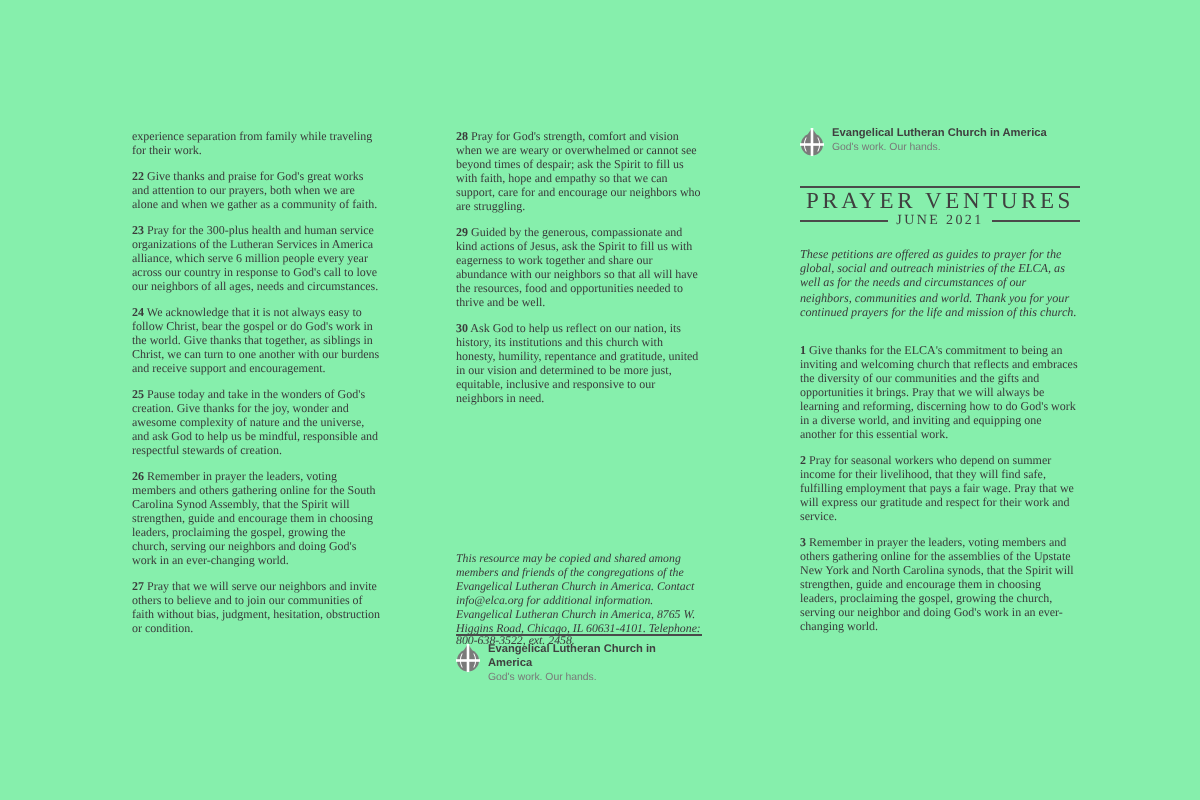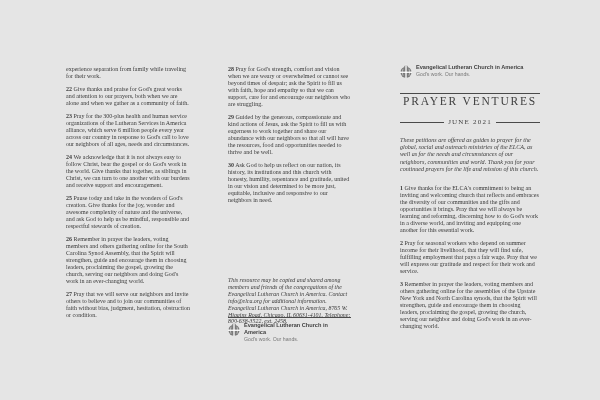--- a/index.html
+++ b/index.html
@@ -1,37 +1,37 @@
 <!DOCTYPE html>
 <html><head>
 <meta charset="utf-8">
 <style>
   html,body{margin:0;padding:0;background:#ffffff;}
-  .page{position:relative;width:600px;height:400px;background:#e5e5e5;overflow:hidden;
+  .page{position:relative;width:600px;height:400px;background:#86efac;overflow:hidden;
         font-family:"Liberation Serif", serif;color:#3a3a3a;}
   .col{position:absolute;top:66px;font-size:6px;line-height:7px;text-align:left;}
   .col1{left:66px;width:124px;}
   .col2{left:228px;width:123px;height:290px;}
   .item{margin:0 0 6px 0;}
   .item b{font-weight:bold;}
   .cont{margin:0 0 6px 0;}
   .copyright{position:absolute;top:211px;left:0;width:123px;font-style:italic;
              font-size:5.9px;line-height:6.9px;margin:0;}
   .rule{border:none;border-top:0.8px solid #4a4a4a;margin:0;}
   .col2 .rule{position:absolute;top:251px;left:0;width:123px;}
   .logo-block{display:flex;align-items:flex-start;gap:4px;}
   .col2 .logo-block{position:absolute;top:256px;left:0;}
   .logo-text{font-family:"Liberation Sans", sans-serif;}
   .logo-name{font-size:5.6px;font-weight:bold;color:#3f3f3f;line-height:7px;}
   .logo-tag{font-size:5.2px;color:#787878;line-height:6px;}
   .cover{position:absolute;left:400px;top:64px;width:140px;font-size:6px;line-height:7px;}
   .cover .rule{margin-top:15px;}
   .cover-title{font-size:11.5px;letter-spacing:1.8px;text-align:center;margin-top:4px;
                color:#3f3f3f;white-space:nowrap;}
-  .subtitle-row{display:flex;align-items:center;gap:4px;margin-top:14px;}
+  .subtitle-row{display:flex;align-items:center;gap:4px;margin-top:2px;}
   .subtitle-row .line{flex:1;border-top:0.8px solid #4a4a4a;height:0;}
   .subtitle-text{font-size:7px;letter-spacing:1.2px;color:#3f3f3f;}
   .intro{font-style:italic;margin:11px 0 12px 0;font-size:6.1px;line-height:7.2px;}
   .emblem{flex:0 0 auto;}
 </style>
 </head>
 <body>
 
 <div class="page">
 

